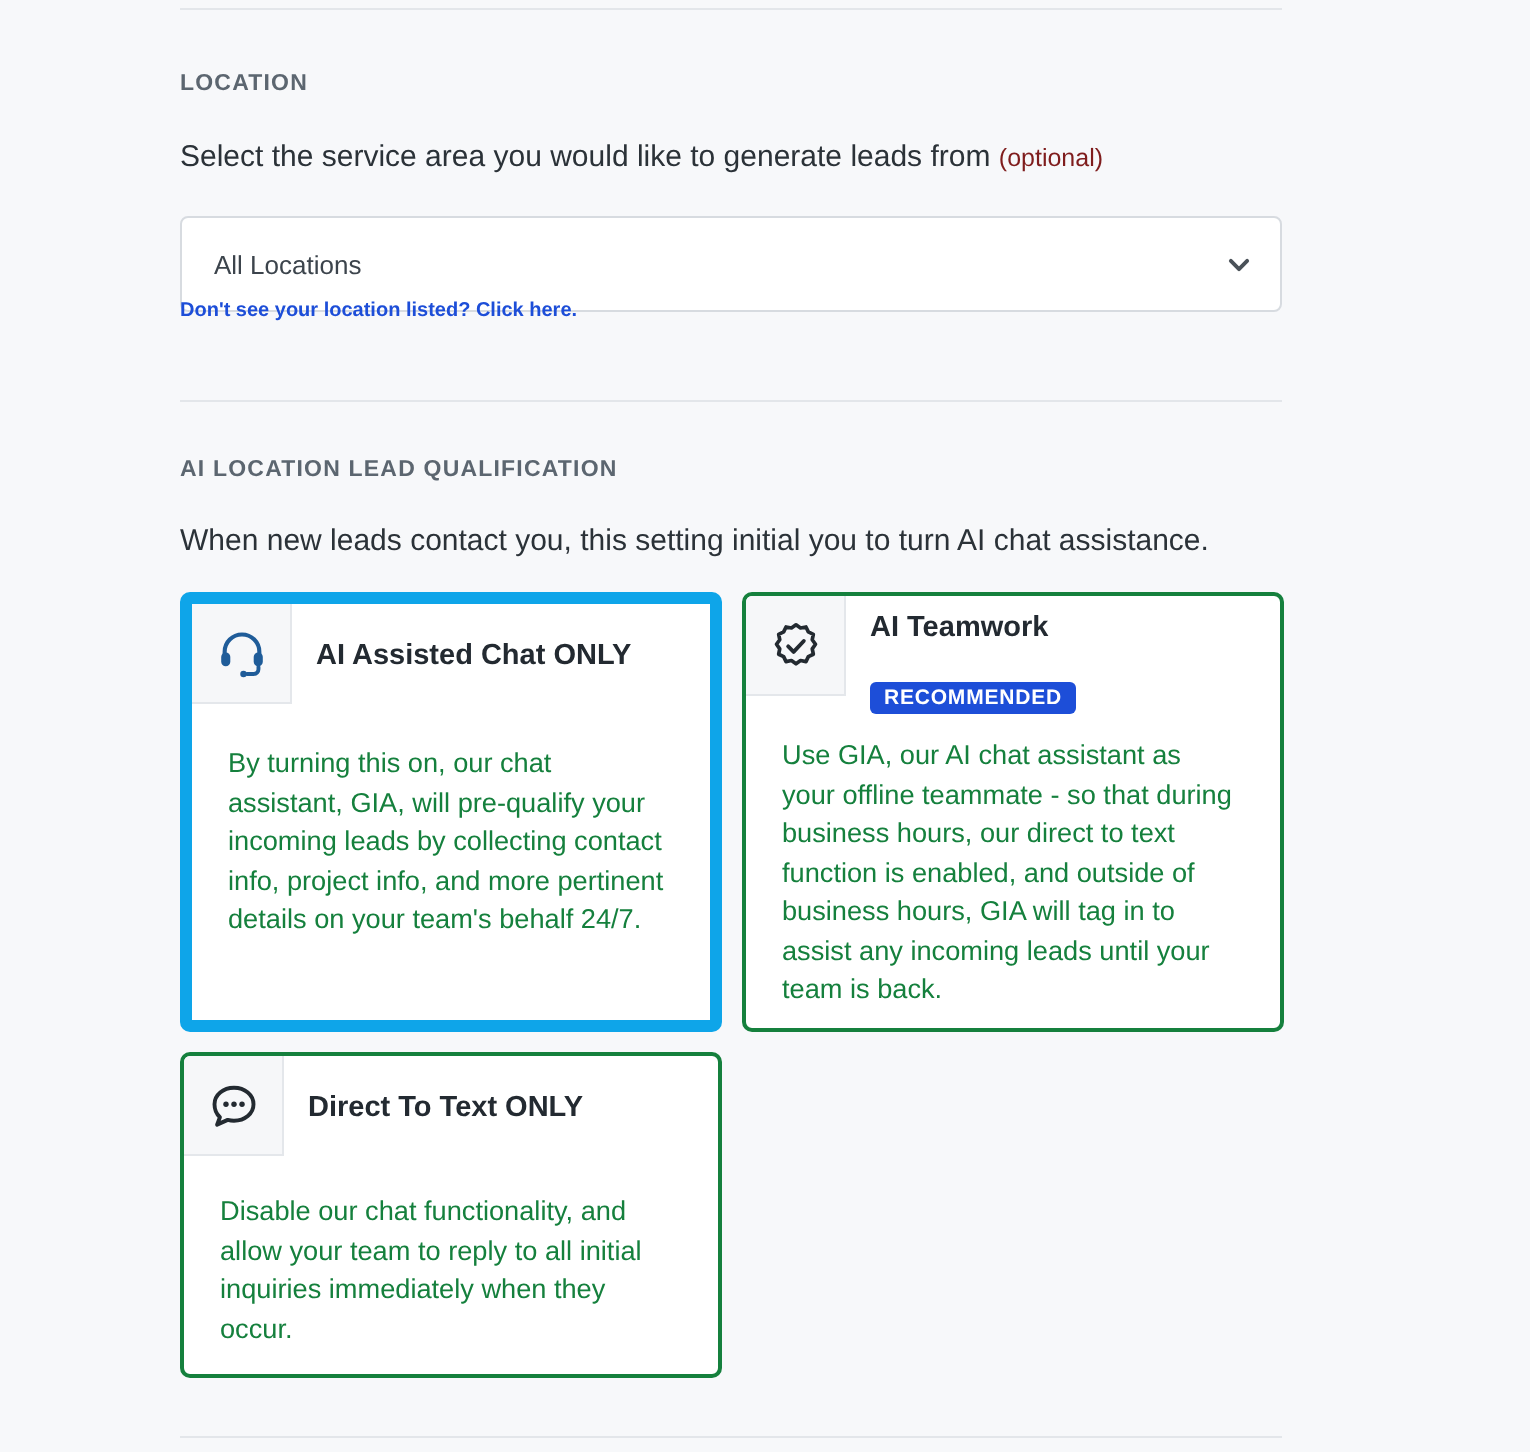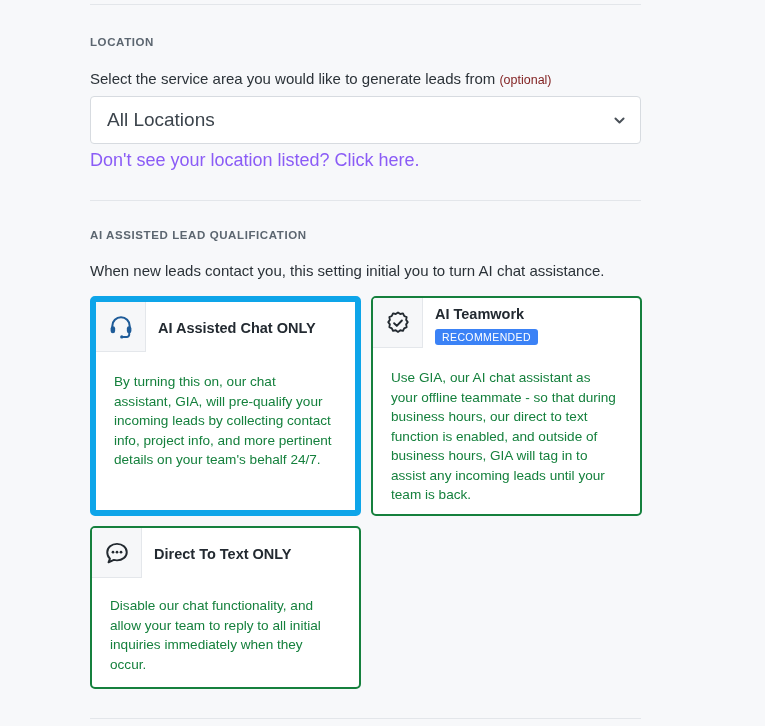--- a/index.html
+++ b/index.html
@@ -65,38 +65,40 @@
   }
   .select-box {
     width: 100%;
     height: 100%;
     background: #ffffff;
     border: 1px solid #d7dbe0;
     border-radius: 4px;
     display: flex;
     align-items: center;
     padding: 0 14px 0 16px;
-    font-size: 19px;
+    font-size: 13px;
     color: #3c444c;
     justify-content: space-between;
+    margin-top: 12px;
   }
   .chevron {
     width: 13px;
     height: 13px;
     display: block;
   }
 
   .help-link {
     position: absolute;
     left: 90px;
     top: 150px;
-    font-size: 18px;
-    color: #8b5cf6;
+    font-size: 10px;
+    color: #1d4ed8;
     text-decoration: none;
     cursor: pointer;
+    font-weight: bold;
   }
 
   
   .card {
     position: absolute;
     background: #ffffff;
     border: 2px solid #15803d;
     border-radius: 5px;
     overflow: hidden;
   }
@@ -131,25 +133,25 @@
   .card-title {
     font-size: 14.5px;
     font-weight: bold;
     color: #232a31;
     line-height: 1;
     padding-top: 19px;
   }
   .card-2 .card-title { padding-top: 9px; }
   .badge {
     display: inline-block;
-    margin-top: 7px;
-    background: #3b82f6;
+    margin-top: 19px;
+    background: #1d4ed8;
     color: #ffffff;
     font-size: 10.5px;
-    font-weight: normal;
+    font-weight: bold;
     letter-spacing: 0.4px;
     padding: 3px 7px 3px 7px;
     border-radius: 3px;
     line-height: 1;
   }
   .card-body {
     padding: 20px 20px 0 18px;
     font-size: 13.6px;
     line-height: 19.5px;
     color: #15803d;
@@ -179,21 +181,21 @@
           <path d="M3 5.5 L8 10.5 L13 5.5" fill="none" stroke="#4a5158" stroke-width="2.4" stroke-linecap="round" stroke-linejoin="round"></path>
         </svg>
       </span>
     </div>
   </div>
 
   <a class="help-link" href="#">Don't see your location listed? Click here.</a>
 
   <div class="divider divider-mid"></div>
 
-  <div class="section-label label-ai">AI ASSISTED LEAD QUALIFICATION</div>
+  <div class="section-label label-ai">AI LOCATION LEAD QUALIFICATION</div>
 
   <div class="lead-text lead-ai">When new leads contact you, this setting initial you to turn AI chat assistance.</div>
 
   <div class="card card-1 selected">
     <div class="card-head">
       <div class="icon-cell">
         <svg width="26" height="26" viewBox="0 0 24 24" xmlns="http://www.w3.org/2000/svg">
           <path d="M4 13.5 V11 a8 8 0 0 1 16 0 v2.5" fill="none" stroke="#1f5c99" stroke-width="1.9" stroke-linecap="round"></path>
           <rect x="2.4" y="11.3" width="4.2" height="6.4" rx="2.1" fill="#1f5c99"></rect>
           <rect x="17.4" y="11.3" width="4.2" height="6.4" rx="2.1" fill="#1f5c99"></rect>

